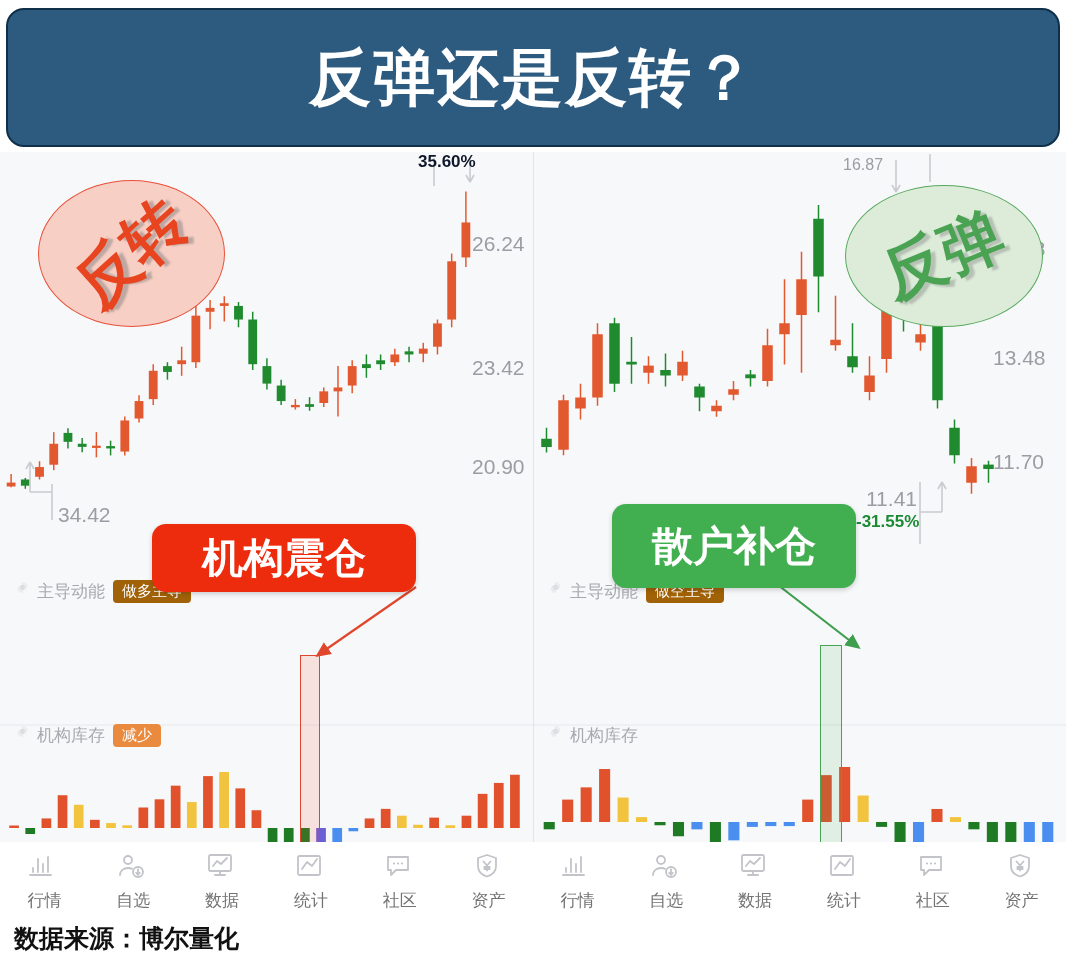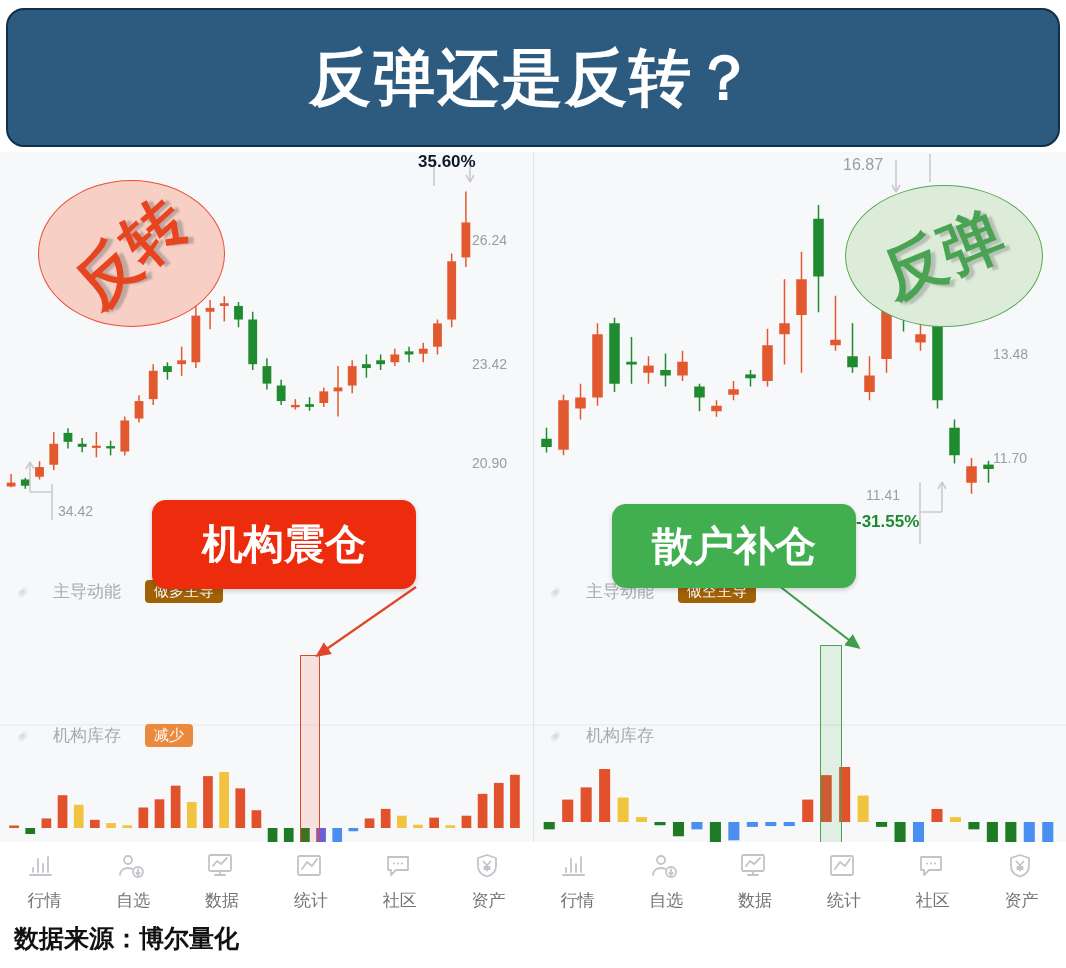--- a/index.html
+++ b/index.html
@@ -26,21 +26,21 @@
   
   .panel{position:absolute;top:152px;width:533px;height:690px;background:#f7f8fa;overflow:hidden;}
   #panel-left{left:0;}
   #panel-right{left:533px;border-left:1px solid #e3e4e8;}
 
   .chart-area{position:absolute;left:0;top:0;width:533px;height:420px;}
   .svgfull{position:absolute;left:0;top:0;width:100%;height:100%;}
 
   
   .axis-label{
-    position:absolute;color:#9b9da3;font-size:14px;
+    position:absolute;color:#9b9da3;font-size:21px;
     font-family:"Liberation Sans",sans-serif;white-space:nowrap;
   }
   .axis-label.red{color:#0f172a;font-weight:bold;font-size:17px;}
   .axis-label.green{color:#1a8a33;font-weight:bold;font-size:17px;}
   .axis-label.small{font-size:16px;}
 
   
   .ellipse-annot{position:absolute;}
   .ellipse-annot .ell-shape{position:absolute;left:0;top:0;width:100%;height:100%;border-radius:50%;}
   .ellipse-annot .ell-text{
@@ -54,21 +54,21 @@
   #annot-reversal .ell-text{
     color:#e8441f;transform:rotate(-42deg);
     text-shadow:4px 4px 2px rgba(120,120,120,0.45);
   }
   #annot-rebound{left:845px;top:185px;width:196px;height:140px;}
   #annot-rebound .ell-shape{background:#dcecd9;border:1.6px solid #57a85e;}
   #annot-rebound .ell-text{
     color:#4aa353;transform:rotate(-22deg);
     text-shadow:4px 4px 2px rgba(120,120,120,0.38);
   }
-  .ind-head{position:absolute;left:16px;top:6px;display:flex;align-items:center;gap:24px;}
+  .ind-head{position:absolute;left:16px;top:6px;display:flex;gap:8px;}
   .gear-icon{width:13px;height:13px;display:inline-block;opacity:.55;}
   .ind-name{color:#a7a9af;font-size:17px;font-family:"Liberation Sans",sans-serif;white-space:nowrap;}
   .ind-badge{
     font-size:15px;color:#ffffff;padding:2px 9px;border-radius:4px;white-space:nowrap;
     font-family:"Liberation Sans",sans-serif;
   }
   .badge-orange{background:#e98a3e;}
   .badge-orange-light{background:#a16207;}
   .badge-blue{background:#a16207;}
 
@@ -77,21 +77,21 @@
   #hl-left{left:300px;top:655px;width:20px;height:188px;background:rgba(237,70,40,0.13);border:1.4px solid #e0462c;}
   #hl-right{left:820px;top:645px;width:22px;height:200px;background:rgba(70,170,85,0.13);border:1.4px solid #4aa353;}
 
   
   .callout{
     position:absolute;border-radius:14px;display:flex;align-items:center;justify-content:center;
     color:#ffffff;font-weight:bold;font-size:41px;white-space:nowrap;
     font-family:"DejaVu Sans","Liberation Sans",sans-serif;
     box-shadow:0 2px 5px rgba(0,0,0,.18);
   }
-  #callout-left{left:152px;top:500px;width:264px;height:89px;background:#ED2B0D;}
+  #callout-left{left:152px;top:524px;width:264px;height:68px;background:#ED2B0D;}
   #callout-right{left:612px;top:504px;width:244px;height:84px;background:#41AE50;}
   .callout-arrow{position:absolute;pointer-events:none;}
 
   
   .navbar{
     position:absolute;top:842px;width:533px;height:78px;background:#ffffff;
     display:flex;align-items:flex-start;justify-content:space-around;padding-top:10px;
     box-sizing:border-box;
   }
   #nav-left{left:0;}

